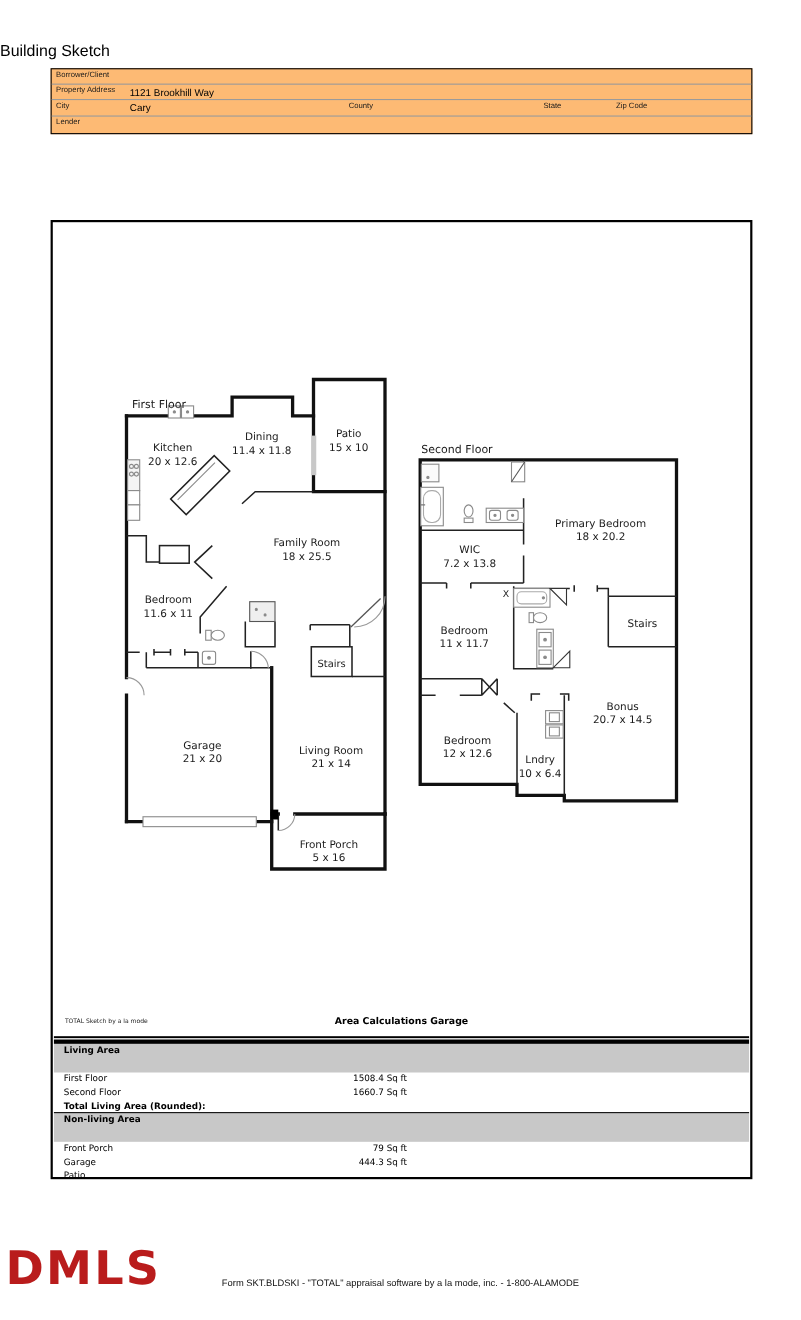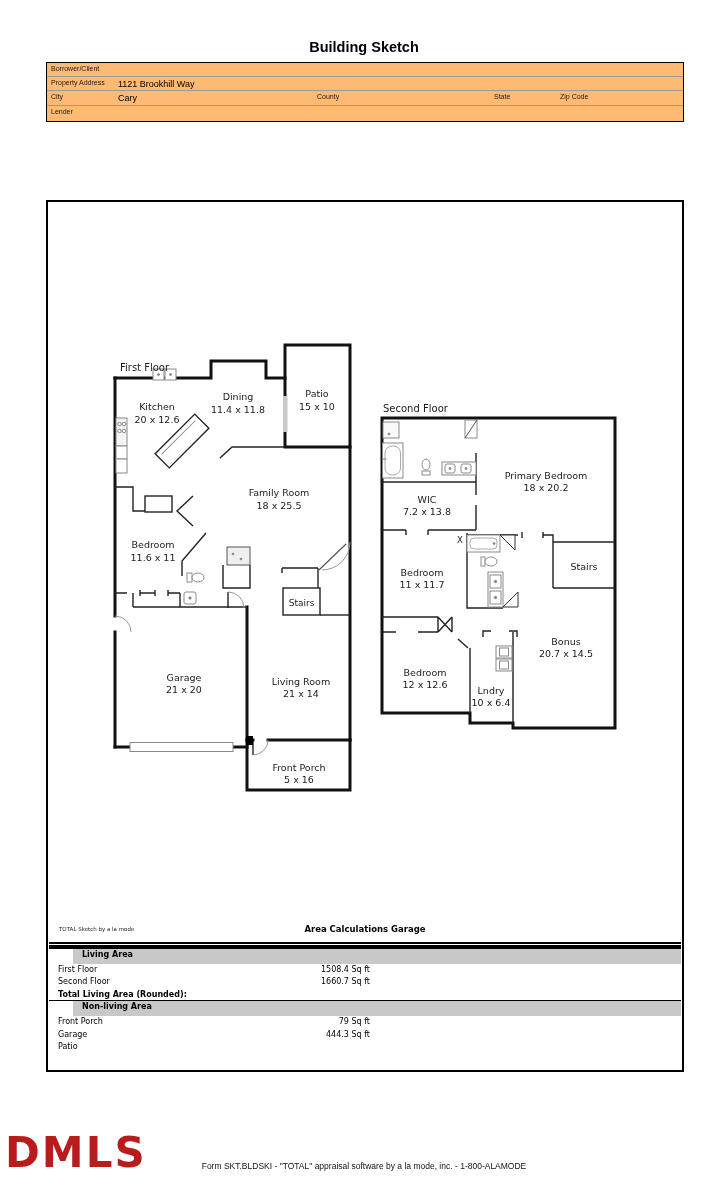--- a/index.html
+++ b/index.html
@@ -1,20 +1,20 @@
 <!DOCTYPE html>
 <html><head>
 <meta charset="utf-8">
 <style>
   html,body{margin:0;padding:0;background:#fff;}
   #page{position:relative;width:728px;height:1200px;background:#fff;overflow:hidden;
         font-family:"Liberation Sans",sans-serif;color:#000;}
   .abs{position:absolute;}
   
-  #doc-title{left:0;top:39px;width:728px;text-align:center;font-size:14.5px;font-weight:bold;
+  #doc-title{left:0;top:39px;width:728px;text-align:left;font-size:14.5px;font-weight:normal;
              font-family:"Liberation Sans",sans-serif;}
   
   #hform{left:46px;top:62px;width:638px;height:60px;border:1.5px solid #000;box-sizing:border-box;background:#fdba74;}
   .hrow{position:relative;height:13.2px;border-bottom:1px solid #9a9a9a;}
   .hrow:last-child{border-bottom:none;}
   .flabel{position:absolute;top:2px;font-size:7px;color:#1a1a1a;}
   .fvalue{position:absolute;top:2px;font-size:9px;color:#000;}
   
   #sketch-box{left:46px;top:200px;width:638px;height:872px;border:2.5px solid #000;box-sizing:border-box;background:#fff;}
   
@@ -24,21 +24,21 @@
   .room{font-size:9.5px;text-anchor:middle;}
   .floor-title{font-size:10px;}
   
   #summary{left:49px;top:920px;width:632px;font-family:"DejaVu Sans",sans-serif;}
   #summary .hdr{position:relative;height:22px;}
   #summary .brand{position:absolute;left:10px;top:6px;font-size:5.5px;color:#222;}
   #summary .stitle{position:absolute;left:0;top:4px;width:100%;text-align:center;font-size:8.5px;font-weight:bold;}
   .bar1{height:1.5px;background:#000;}
   .bargap{height:1.5px;background:#fff;}
   .bar2{height:4px;background:#000;}
-  .band{height:15px;background:#c8c8c8;font-size:8px;font-weight:bold;padding-left:9px;line-height:11px;margin-left:24px;}
+  .band{height:26px;background:#c8c8c8;font-size:8px;font-weight:bold;padding-left:9px;line-height:11px;}
   .srow{position:relative;height:12.4px;font-size:8px;line-height:12.4px;}
   .srow .lab{position:absolute;left:9px;top:0;}
   .srow .val{position:absolute;left:0;top:0;width:321px;text-align:right;}
   .srow.total{font-weight:bold;border-bottom:1px solid #000;box-sizing:border-box;}
   
   #logo{left:5px;top:1128px;font-size:42px;font-weight:700;letter-spacing:2px;color:#b91c1c;
         font-family:"DejaVu Sans",sans-serif;}
   #form-line{left:0;top:1161px;width:728px;text-align:center;font-size:8.5px;color:#111;}
 </style>
 </head>

